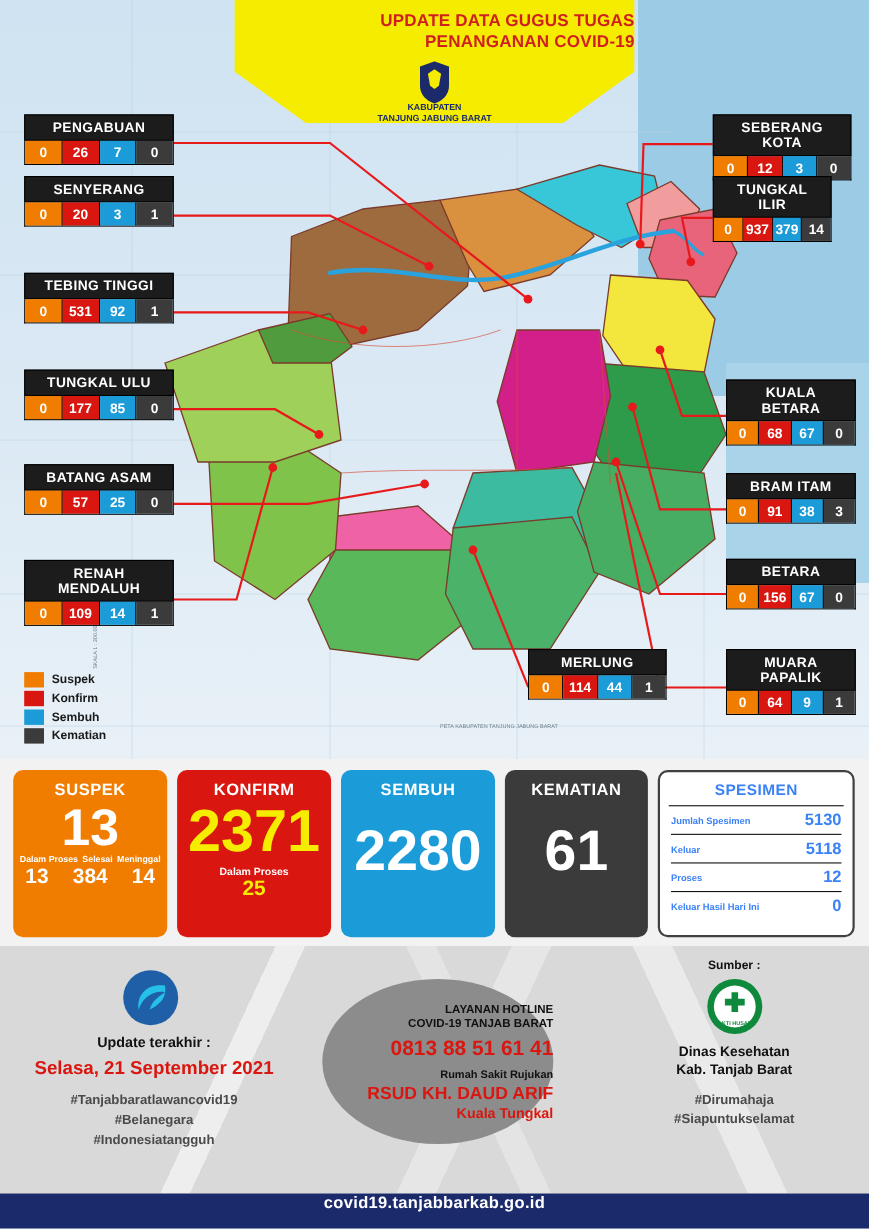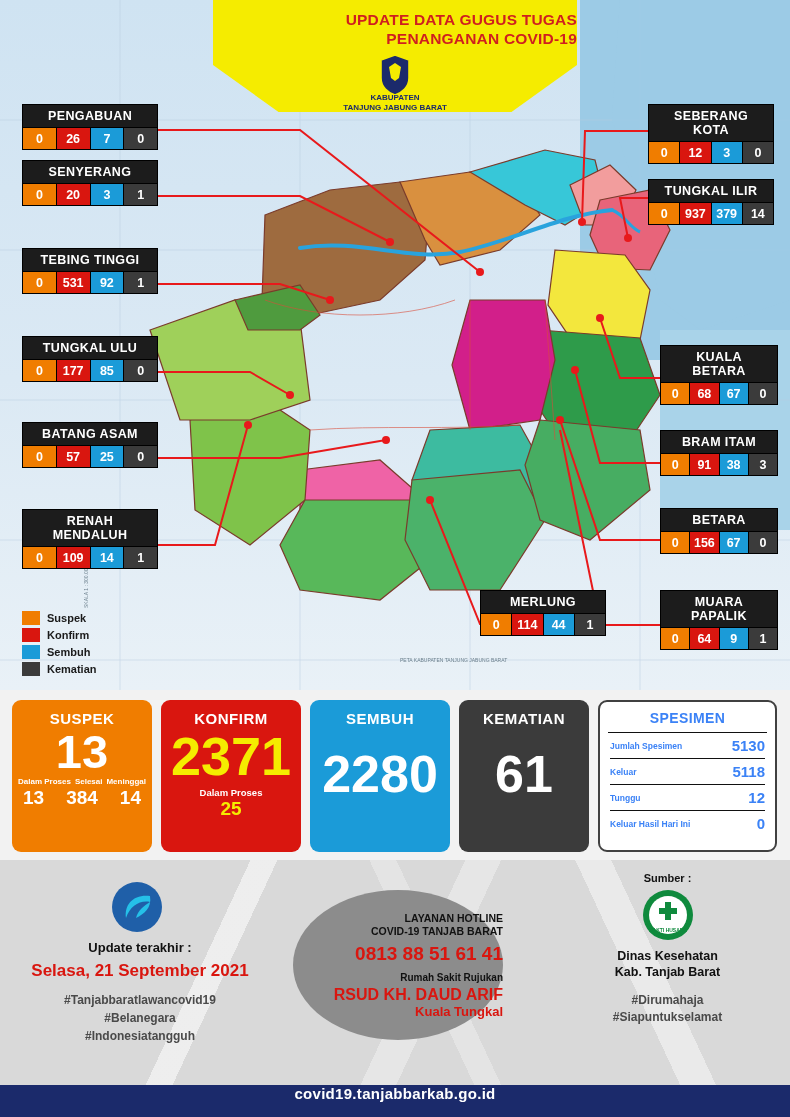--- a/index.html
+++ b/index.html
@@ -332,21 +332,21 @@
   <div class="stat-box" style="left:648px;top:104px;width:126px;">
     <div class="stat-title">SEBERANG KOTA</div>
     <div class="stat-row">
       <div class="stat-cell c-suspek">0</div>
       <div class="stat-cell c-konfirm">12</div>
       <div class="stat-cell c-sembuh">3</div>
       <div class="stat-cell c-kematian">0</div>
     </div>
   </div>
 
-  <div class="stat-box" style="left:648px;top:160px;width:126px;margin-top:19px;">
+  <div class="stat-box" style="left:648px;top:160px;width:108px;">
     <div class="stat-title">TUNGKAL ILIR</div>
     <div class="stat-row">
       <div class="stat-cell c-suspek">0</div>
       <div class="stat-cell c-konfirm">937</div>
       <div class="stat-cell c-sembuh">379</div>
       <div class="stat-cell c-kematian">14</div>
     </div>
   </div>
 
   <div class="stat-box" style="left:660px;top:345px;width:118px;">
@@ -456,21 +456,21 @@
       <div class="spes-head">SPESIMEN</div>
       <div class="spes-row">
         <span class="spes-lab">Jumlah Spesimen</span>
         <span class="spes-val">5130</span>
       </div>
       <div class="spes-row">
         <span class="spes-lab">Keluar</span>
         <span class="spes-val">5118</span>
       </div>
       <div class="spes-row">
-        <span class="spes-lab">Tunggu</span>
+        <span class="spes-lab">Proses</span>
         <span class="spes-val">12</span>
       </div>
       <div class="spes-row">
         <span class="spes-lab">Keluar Hasil Hari Ini</span>
         <span class="spes-val">0</span>
       </div>
     </div>
   </div>
 
   <div class="logo-kominfo">

